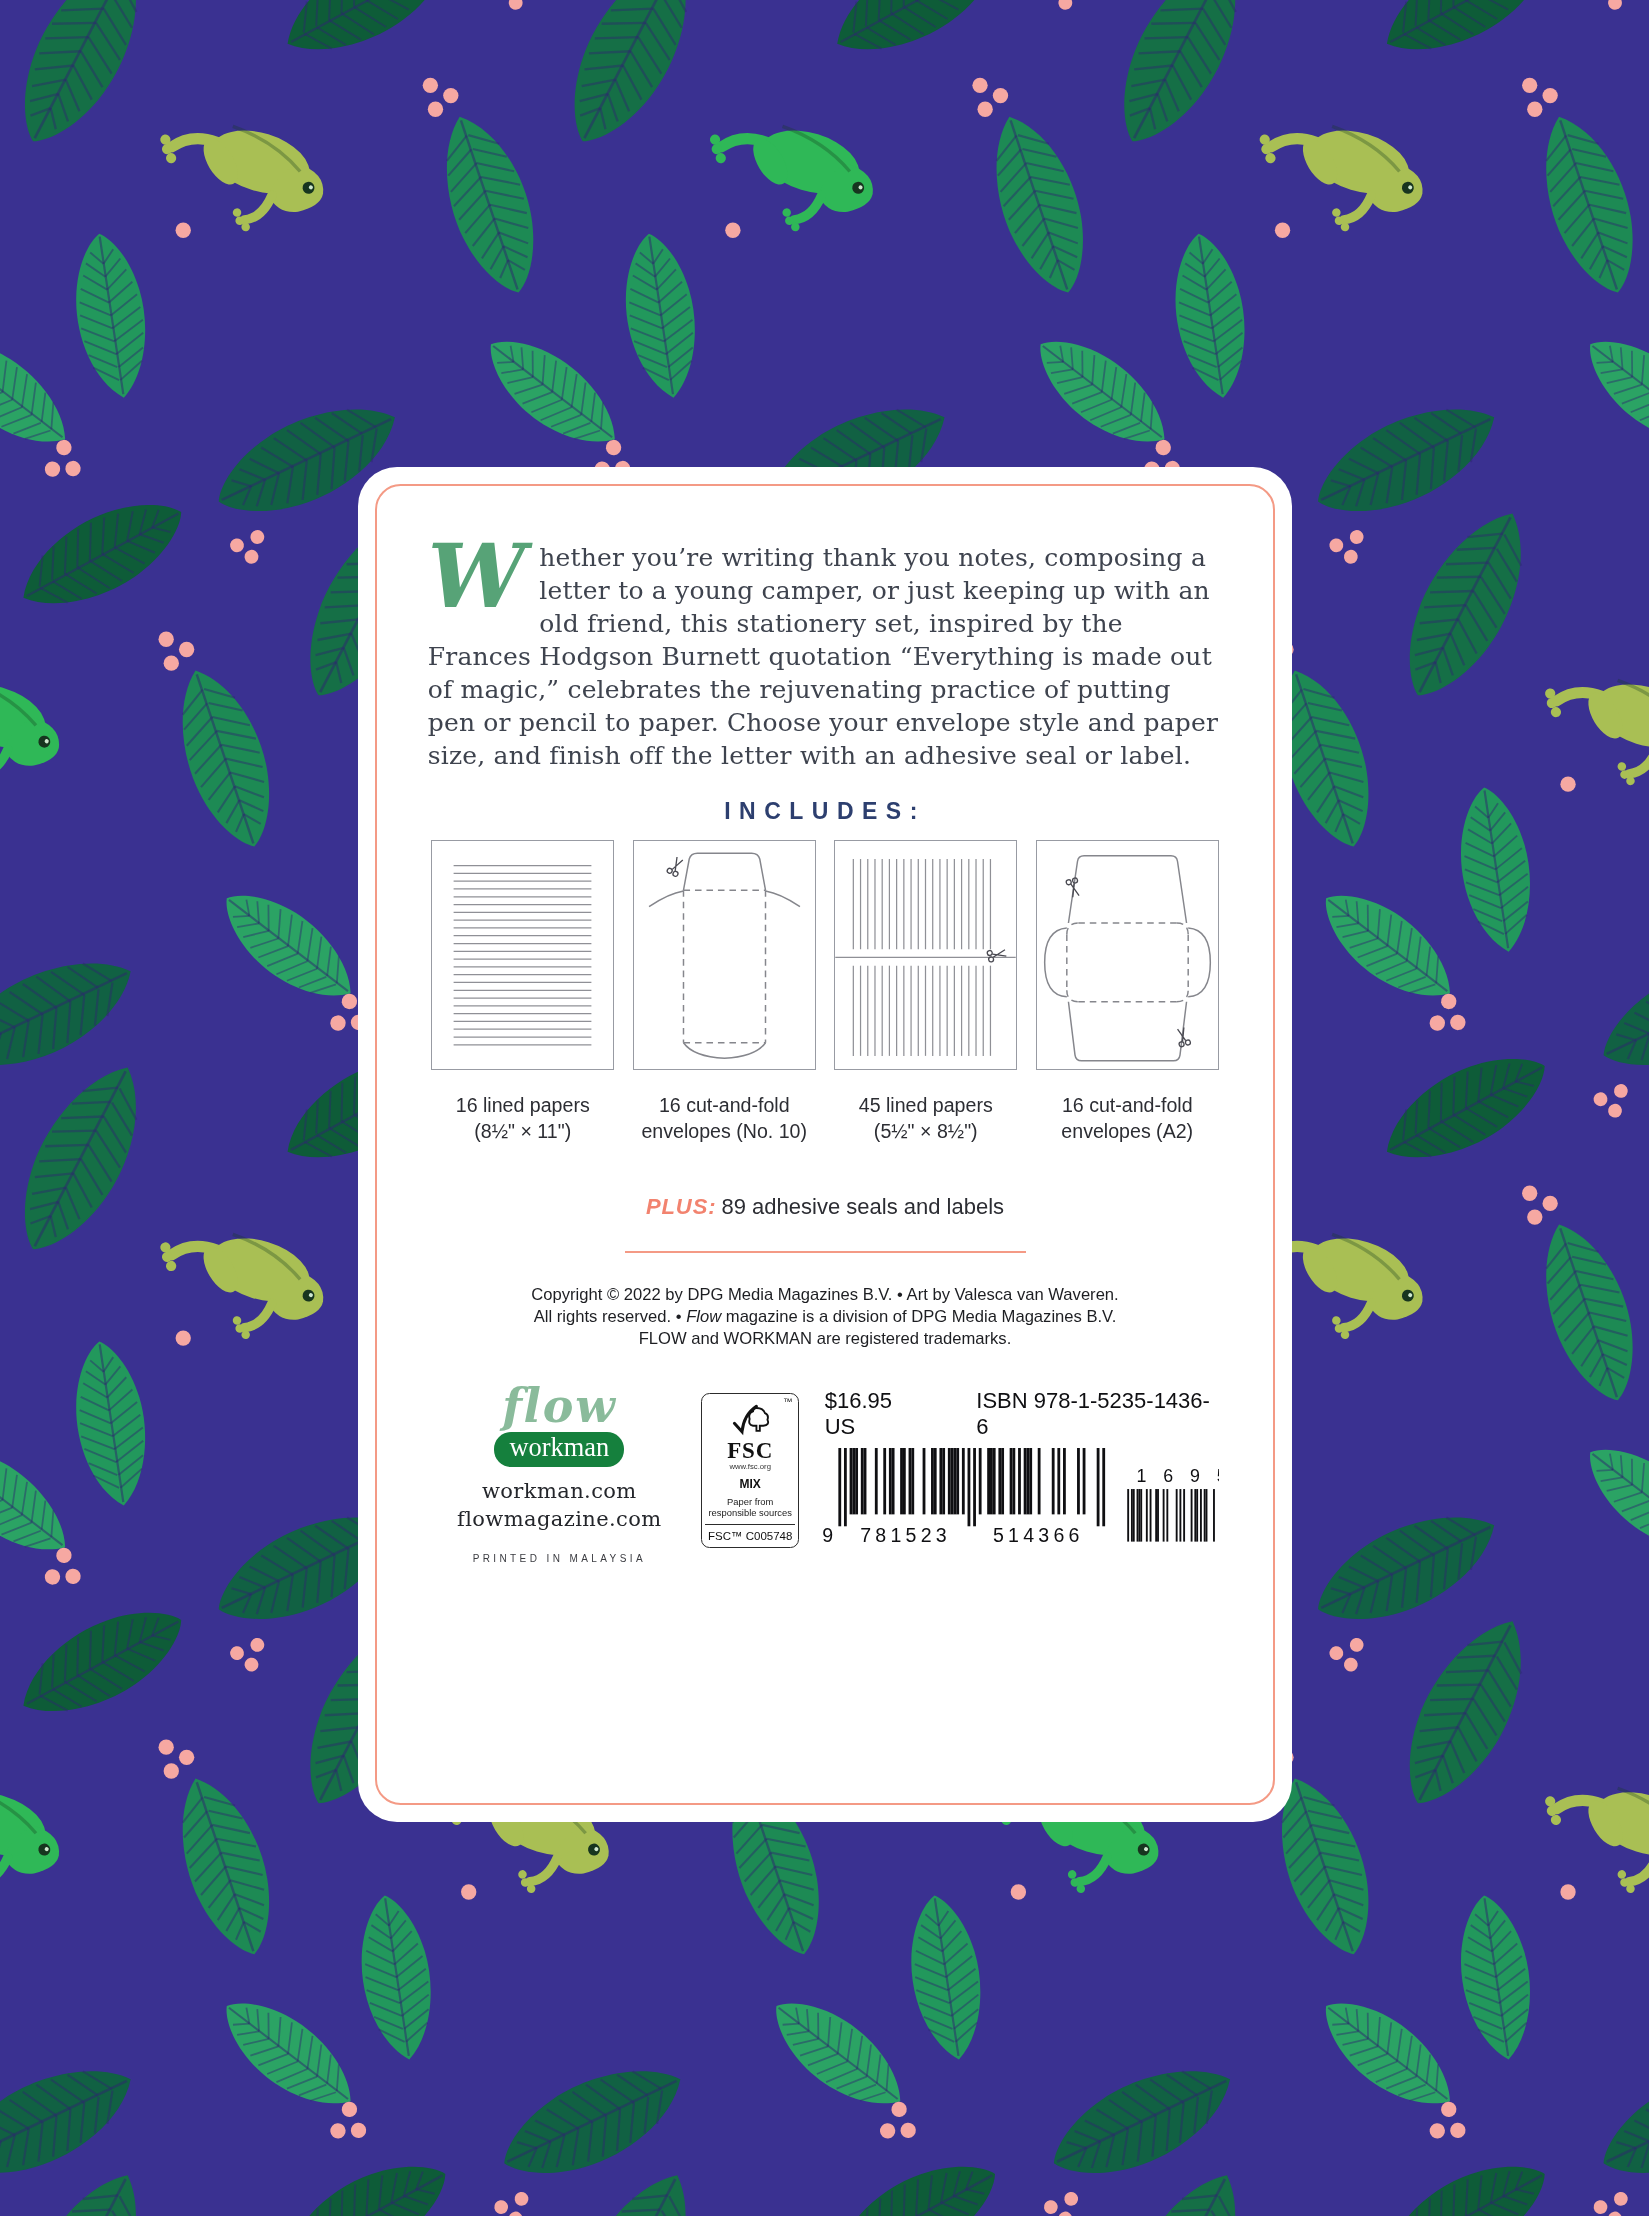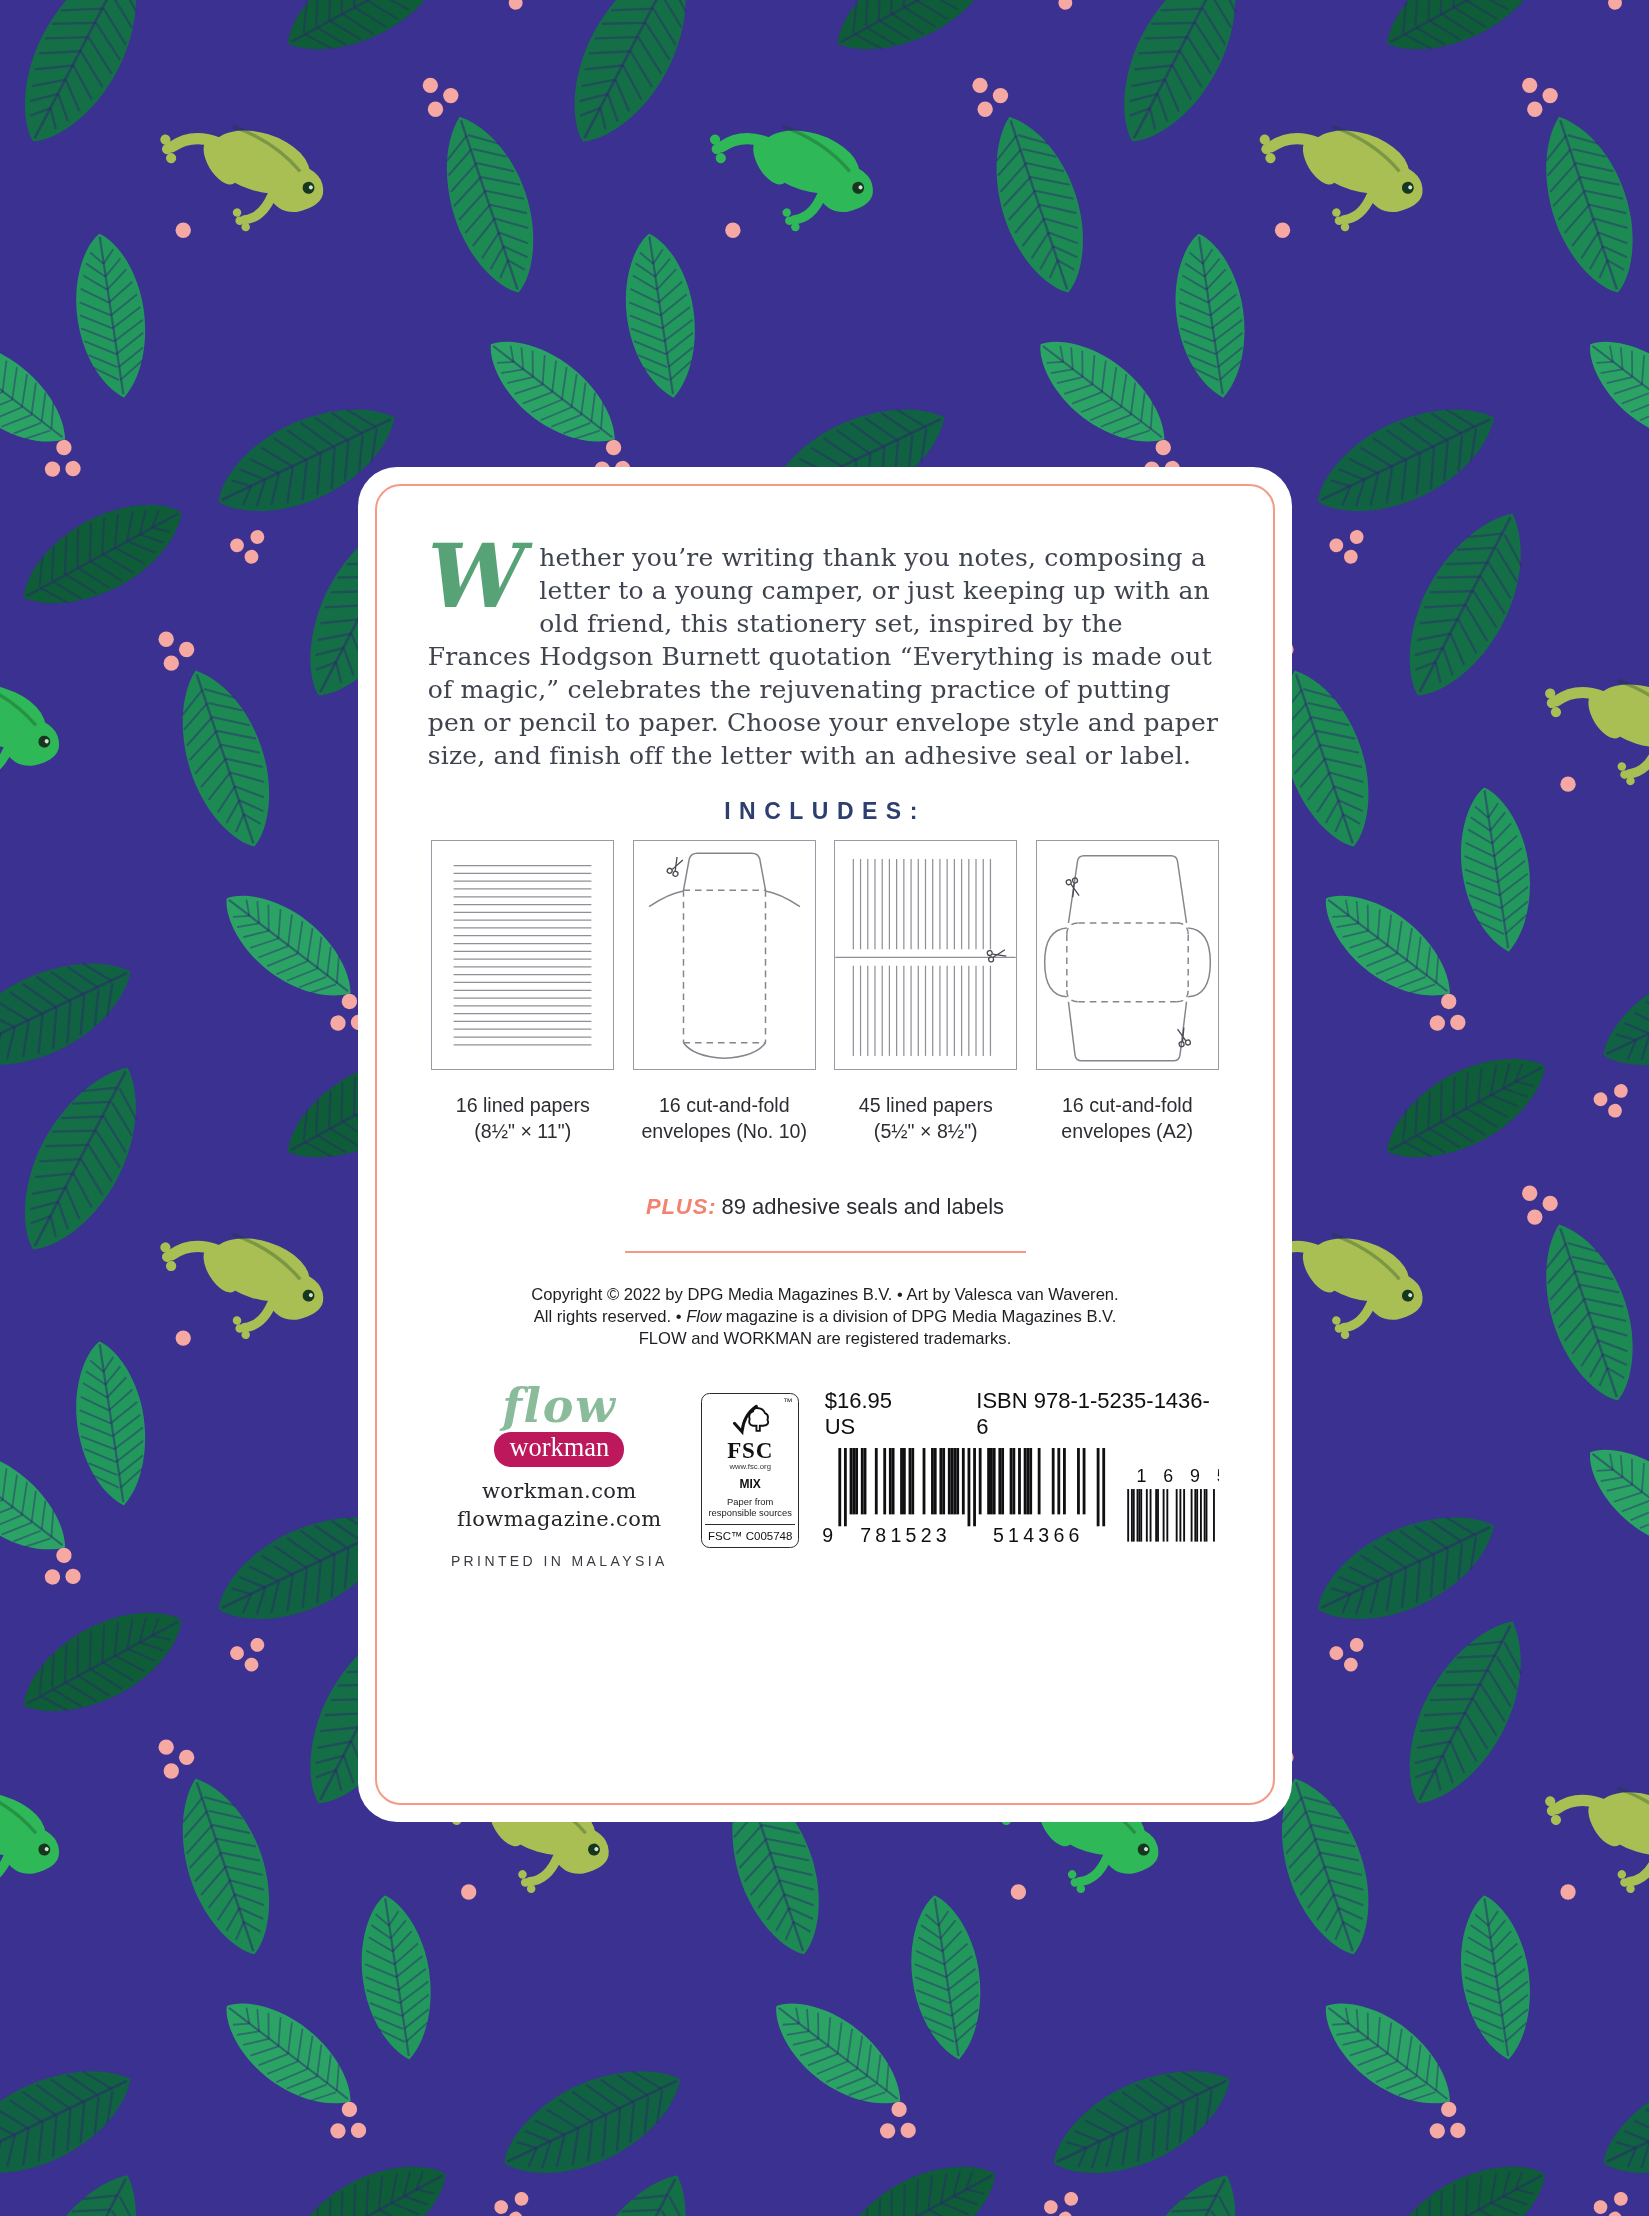--- a/index.html
+++ b/index.html
@@ -76,29 +76,29 @@
   .copyright .it{font-style:italic;}
 
   
   .footer{display:flex;align-items:flex-start;margin-top:29px;padding:0 5.1px;}
   .pub{width:273px;text-align:center;padding-top:5.1px;}
   .flow-logo{
     font-family:"DejaVu Serif",serif;font-style:italic;font-weight:bold;
     font-size:46px;line-height:44px;color:#8abb9b;letter-spacing:1.7px;
   }
   .workman-pill{
-    display:inline-block;margin-top:3.4px;background:#be185d;color:#fff;
+    display:inline-block;margin-top:3.4px;background:#15803d;color:#fff;
     border-radius:17px;padding:0.9px 15.3px 5.1px 15.3px;
     font-family:"Liberation Serif",serif;font-size:26.4px;line-height:29px;
   }
   .urls{
     margin-top:10.2px;font-family:"DejaVu Serif",serif;
     font-size:21px;line-height:28px;color:#24262b;letter-spacing:0.4px;
   }
-  .printed{margin-top:20.5px;font-size:14px;letter-spacing:3.4px;color:#3a3b40;}
+  .printed{margin-top:20.5px;font-size:10px;letter-spacing:3.4px;color:#3a3b40;}
 
   .fsc-box{
     width:104px;box-sizing:border-box;border:1.7px solid #2c2c2c;border-radius:8.5px;
     margin-left:13.6px;margin-top:13.6px;
     padding:6.8px 3.4px 0 3.4px;text-align:center;position:relative;background:#fff;
   }
   .fsc-tm{position:absolute;top:2.6px;right:6px;font-size:9.4px;color:#222;}
   .fsc-word{font-family:"Liberation Serif",serif;font-weight:bold;font-size:23px;line-height:22px;color:#111;letter-spacing:0.9px;}
   .fsc-url{font-size:7.7px;color:#333;}
   .fsc-mix{margin-top:6.8px;font-size:12px;font-weight:bold;color:#111;}

